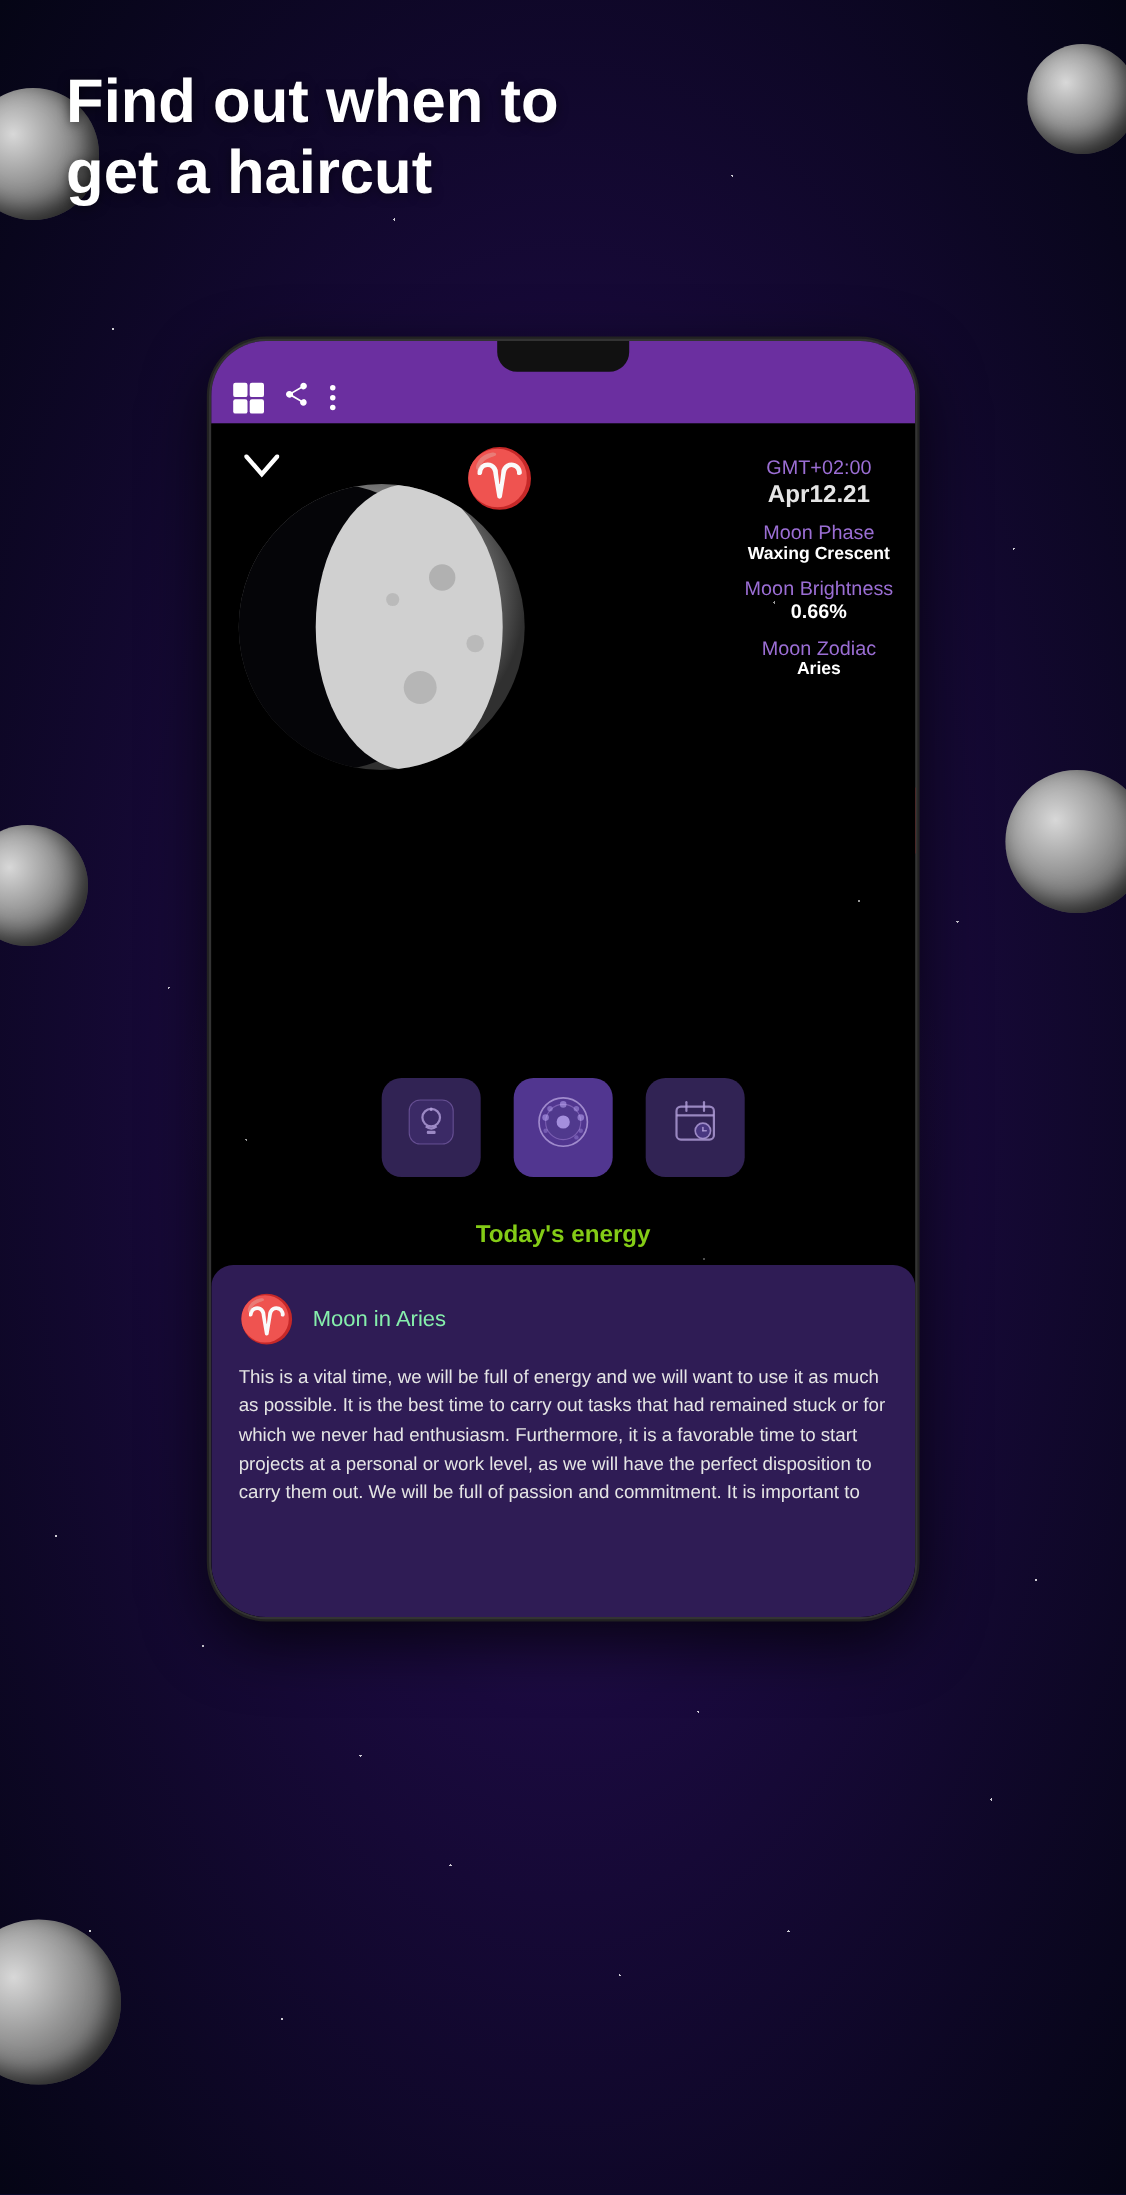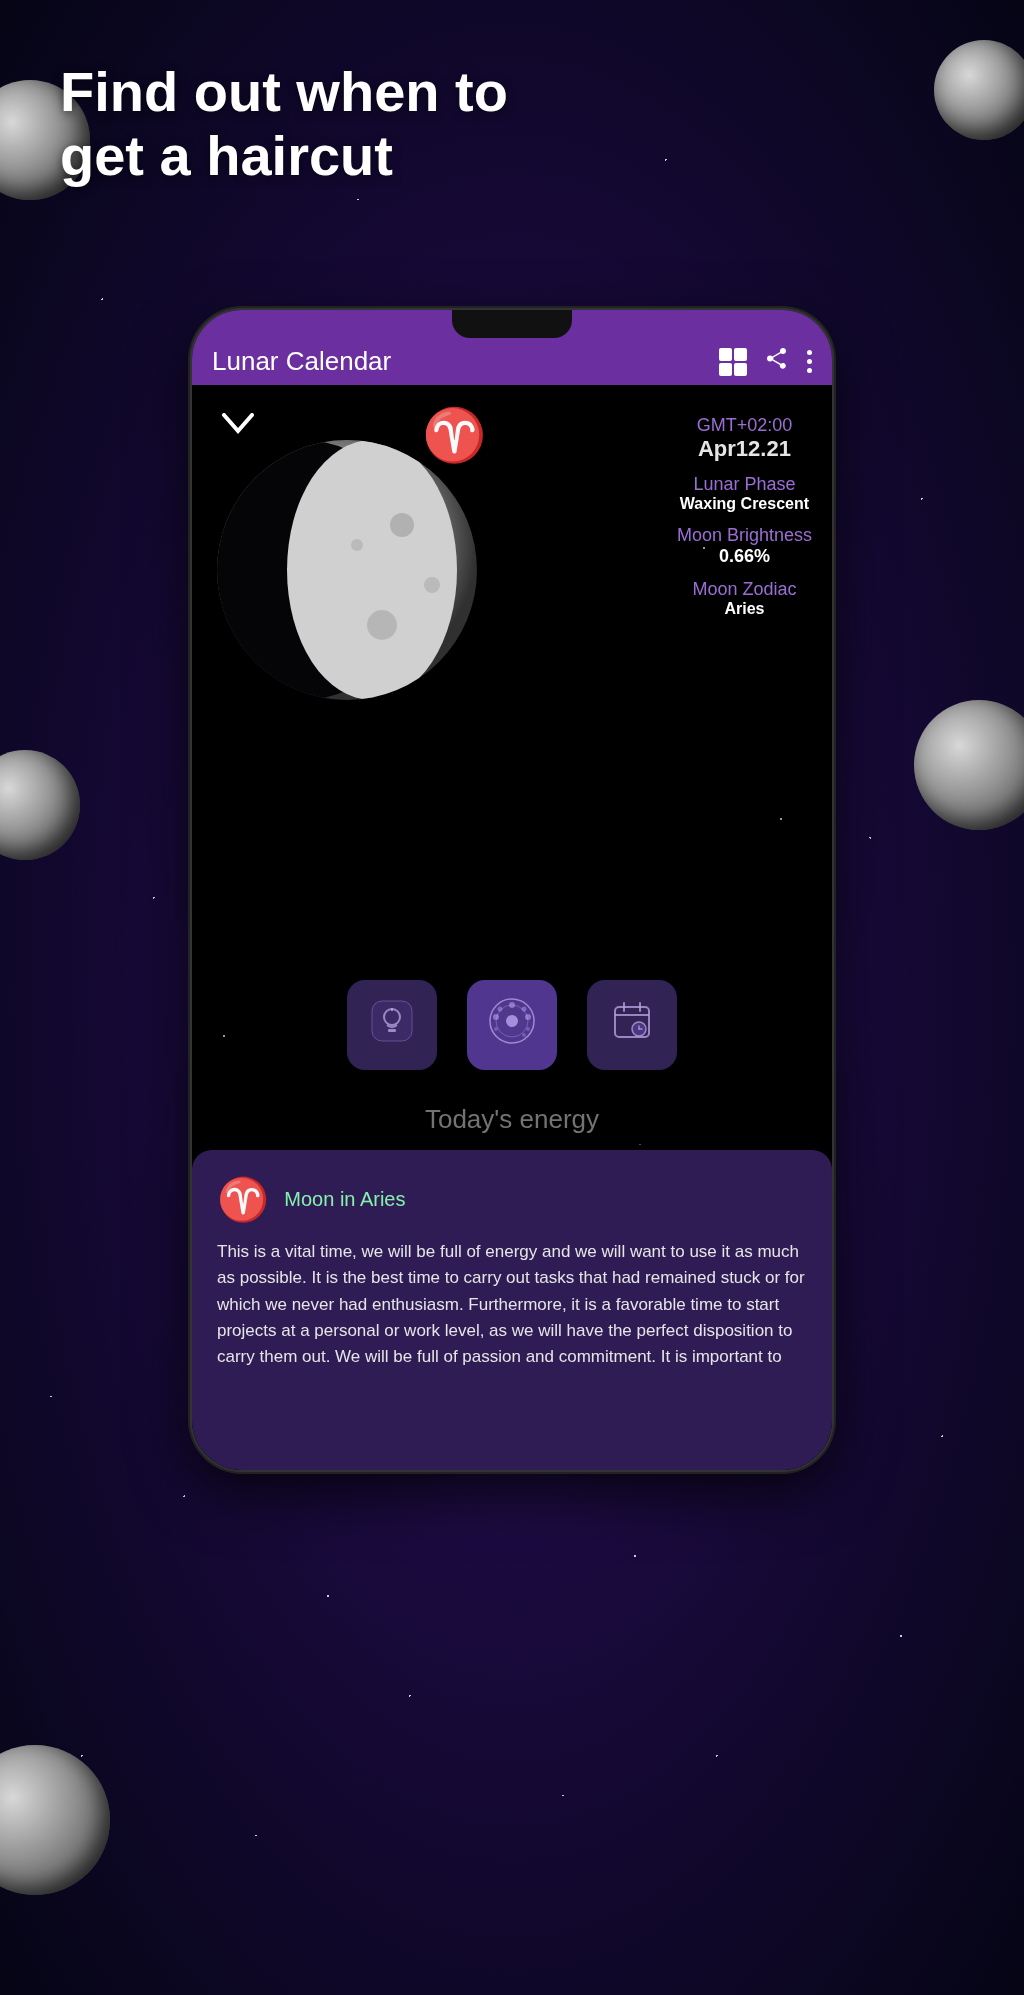--- a/index.html
+++ b/index.html
@@ -288,23 +288,23 @@
       font-size: 38px;
     }
 
     
     .energy-title {
       position: absolute;
       bottom: 335px;
       left: 0;
       right: 0;
       text-align: center;
-      color: #737373;
-      font-size: 26px;
-      font-weight: 400;
+      color: #84cc16;
+      font-size: 22px;
+      font-weight: 700;
       z-index: 5;
     }
 
     
     .energy-card {
       position: absolute;
       bottom: 0;
       left: 0;
       right: 0;
       background: rgba(50, 30, 90, 0.95);
@@ -367,21 +367,20 @@
   <span style="white-space: pre-line;">Find out when to
 get a haircut</span>
 </div>
 
 <div class="phone-wrapper">
   <div class="phone-frame">
     <div class="phone-notch"></div>
     <div class="side-button"></div>
 
     <div class="app-bar">
-      <span class="app-bar-title">Lunar Calendar</span>
       <div class="app-bar-icons">
 
         <div class="icon-grid">
           <span></span>
             <span></span>
             <span></span>
             <span></span>
         </div>
 
         <div style="color:white; font-size:22px;">
@@ -434,21 +433,21 @@
           <circle cx="180" cy="200" r="15" fill="rgba(0,0,0,0.12)" clip-path="url(#moonClip)"></circle>
           <circle cx="155" cy="120" r="6" fill="rgba(0,0,0,0.1)" clip-path="url(#moonClip)"></circle>
 
           <circle cx="130" cy="340" r="5" fill="rgba(255,255,255,0.4)"></circle>
         </svg>
       </div>
 
       <div class="info-panel">
         <div class="info-gmt">GMT+02:00</div>
         <div class="info-date">Apr12.21</div>
-        <div class="info-label">Lunar Phase</div>
+        <div class="info-label">Moon Phase</div>
         <div class="info-value">Waxing Crescent</div>
         <div class="info-label">Moon Brightness</div>
         <div class="info-value-sm">0.66%</div>
         <div class="info-label">Moon Zodiac</div>
         <div class="info-value">Aries</div>
       </div>
 
       <div class="action-buttons">
         <button class="action-btn">
           <span class="btn-icon">

